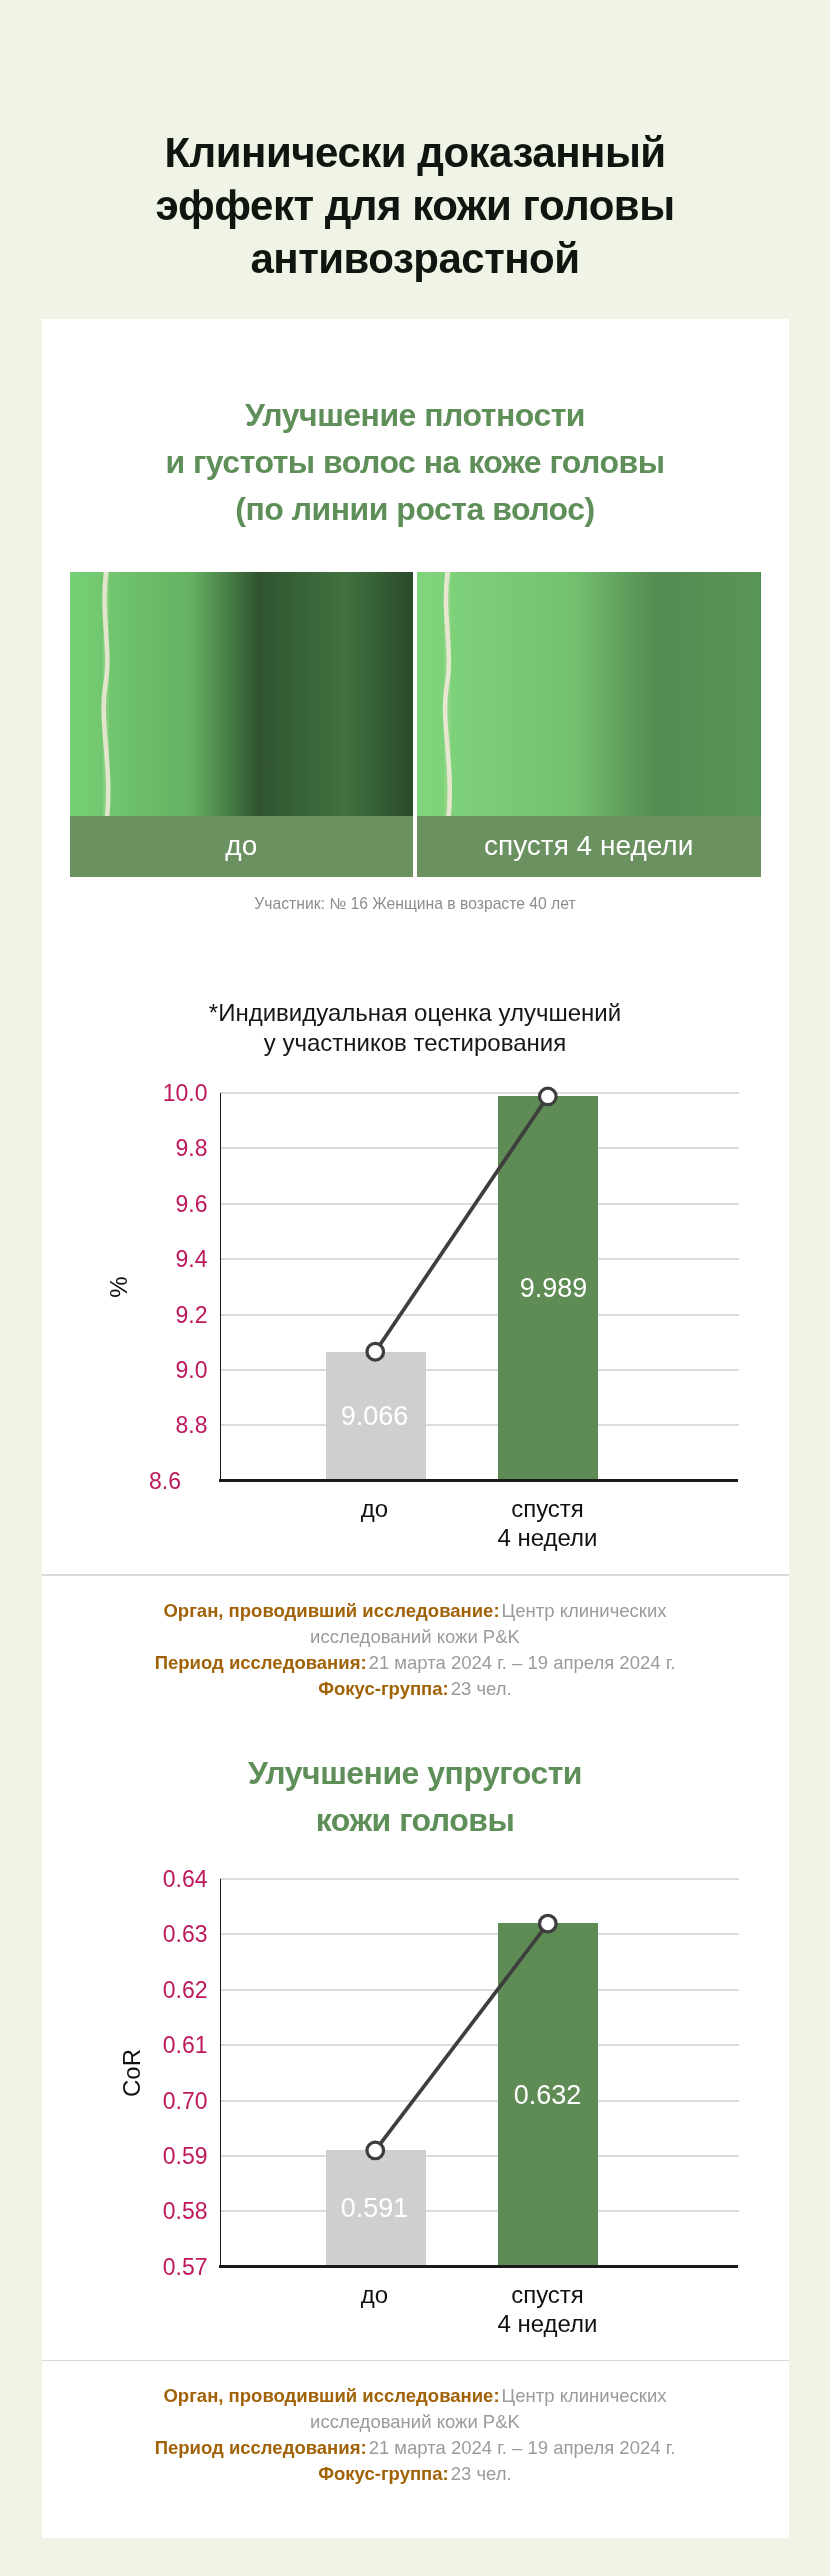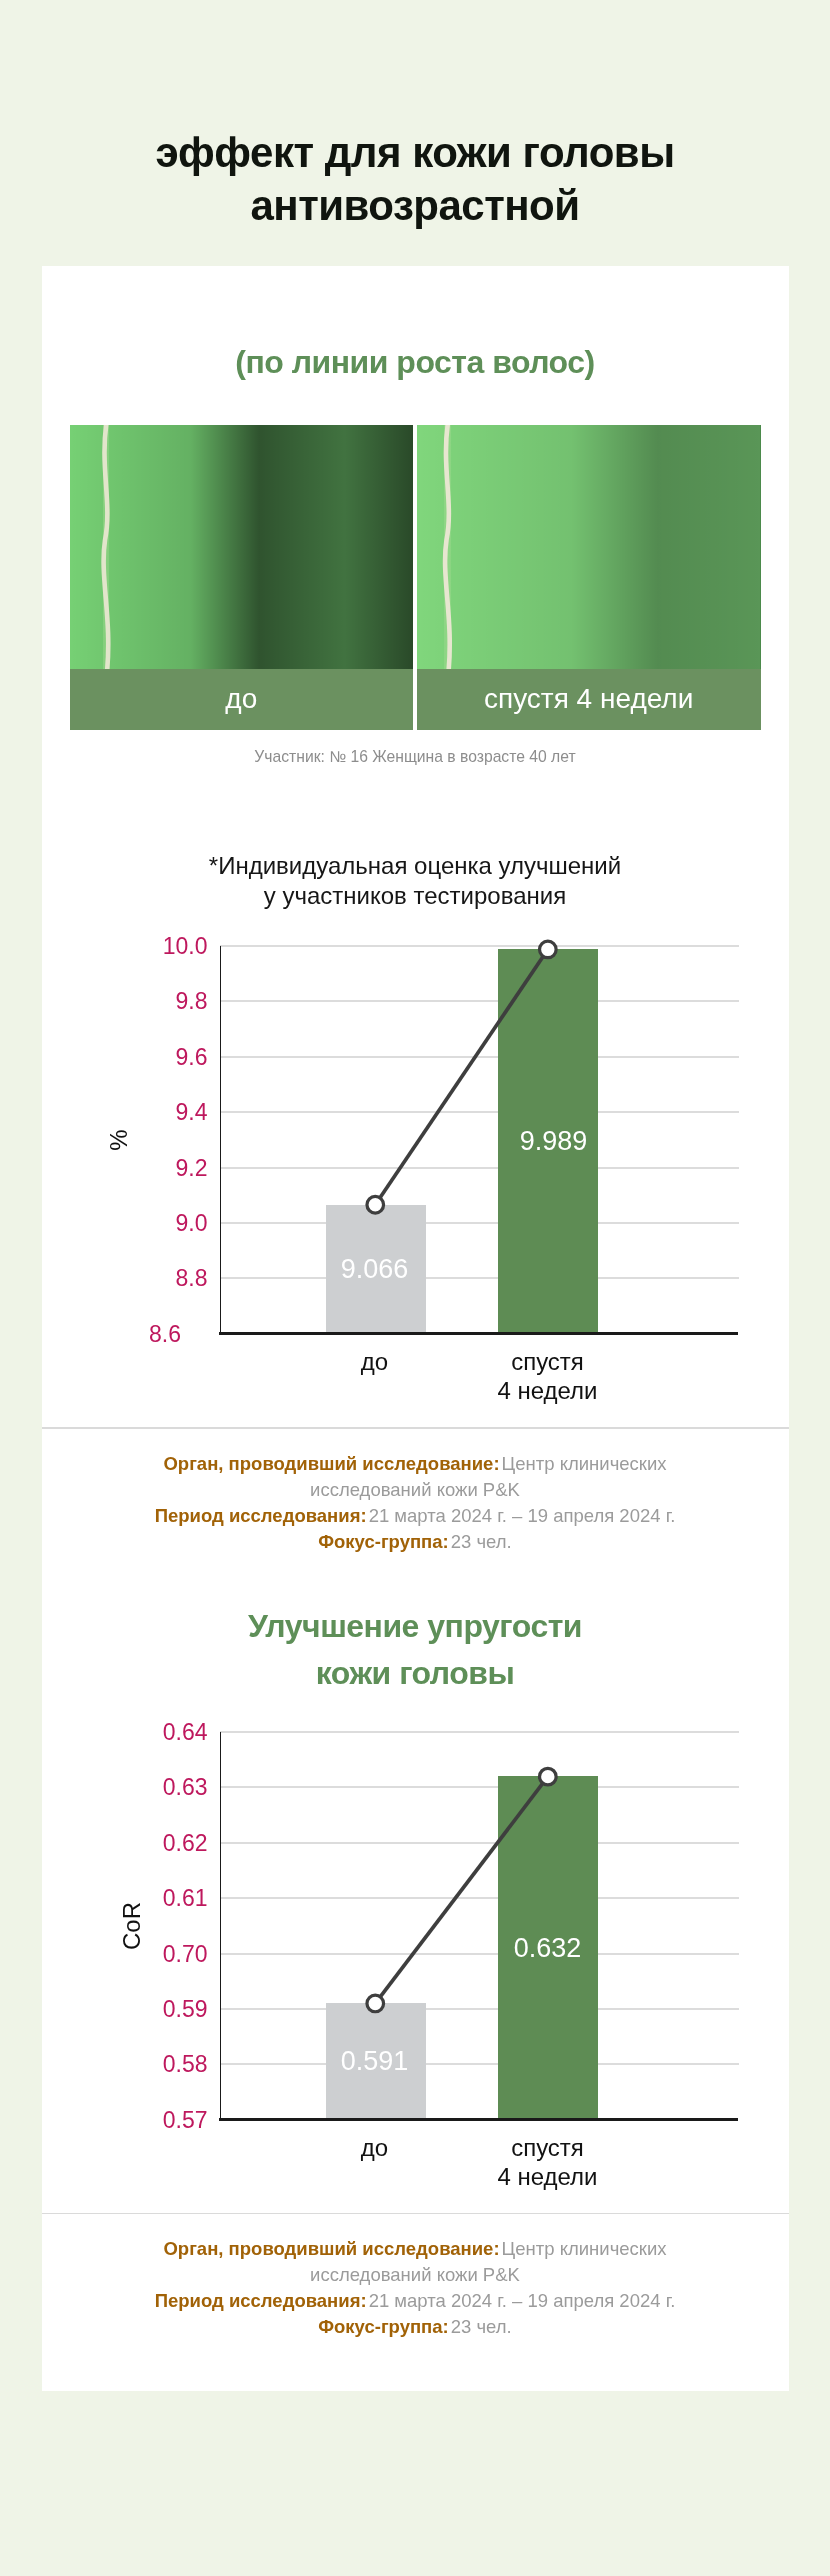--- a/index.html
+++ b/index.html
@@ -49,27 +49,30 @@
   .study{margin:22px auto 0;width:590px;text-align:center;
          font-size:18.5px;line-height:26px;color:#9b9b9b;}
   .study b{color:#a16207;font-weight:bold;margin-right:2px;}
 </style>
 </head>
 <body>
 
 <div class="page">
 
   <h1 class="main-title">
+    <span class="line">Клинически доказанный</span>
     <span class="line">эффект для кожи головы</span>
     <span class="line">антивозрастной</span>
   </h1>
 
   <div class="card">
 
     <h2 class="section-heading">
+      <span class="line">Улучшение плотности</span>
+      <span class="line">и густоты волос на коже головы</span>
       <span class="line">(по линии роста волос)</span>
     </h2>
 
     <div class="img-row">
       <div class="img-col">
         <svg class="micro" viewBox="0 0 373 265" preserveAspectRatio="none" aria-hidden="true">
           <defs>
             <filter id="texA1" x="-5%" y="-5%" width="110%" height="110%">
               <feTurbulence type="fractalNoise" baseFrequency="0.012 0.07" numOctaves="4" seed="11"></feTurbulence>
               <feColorMatrix type="luminanceToAlpha"></feColorMatrix>

